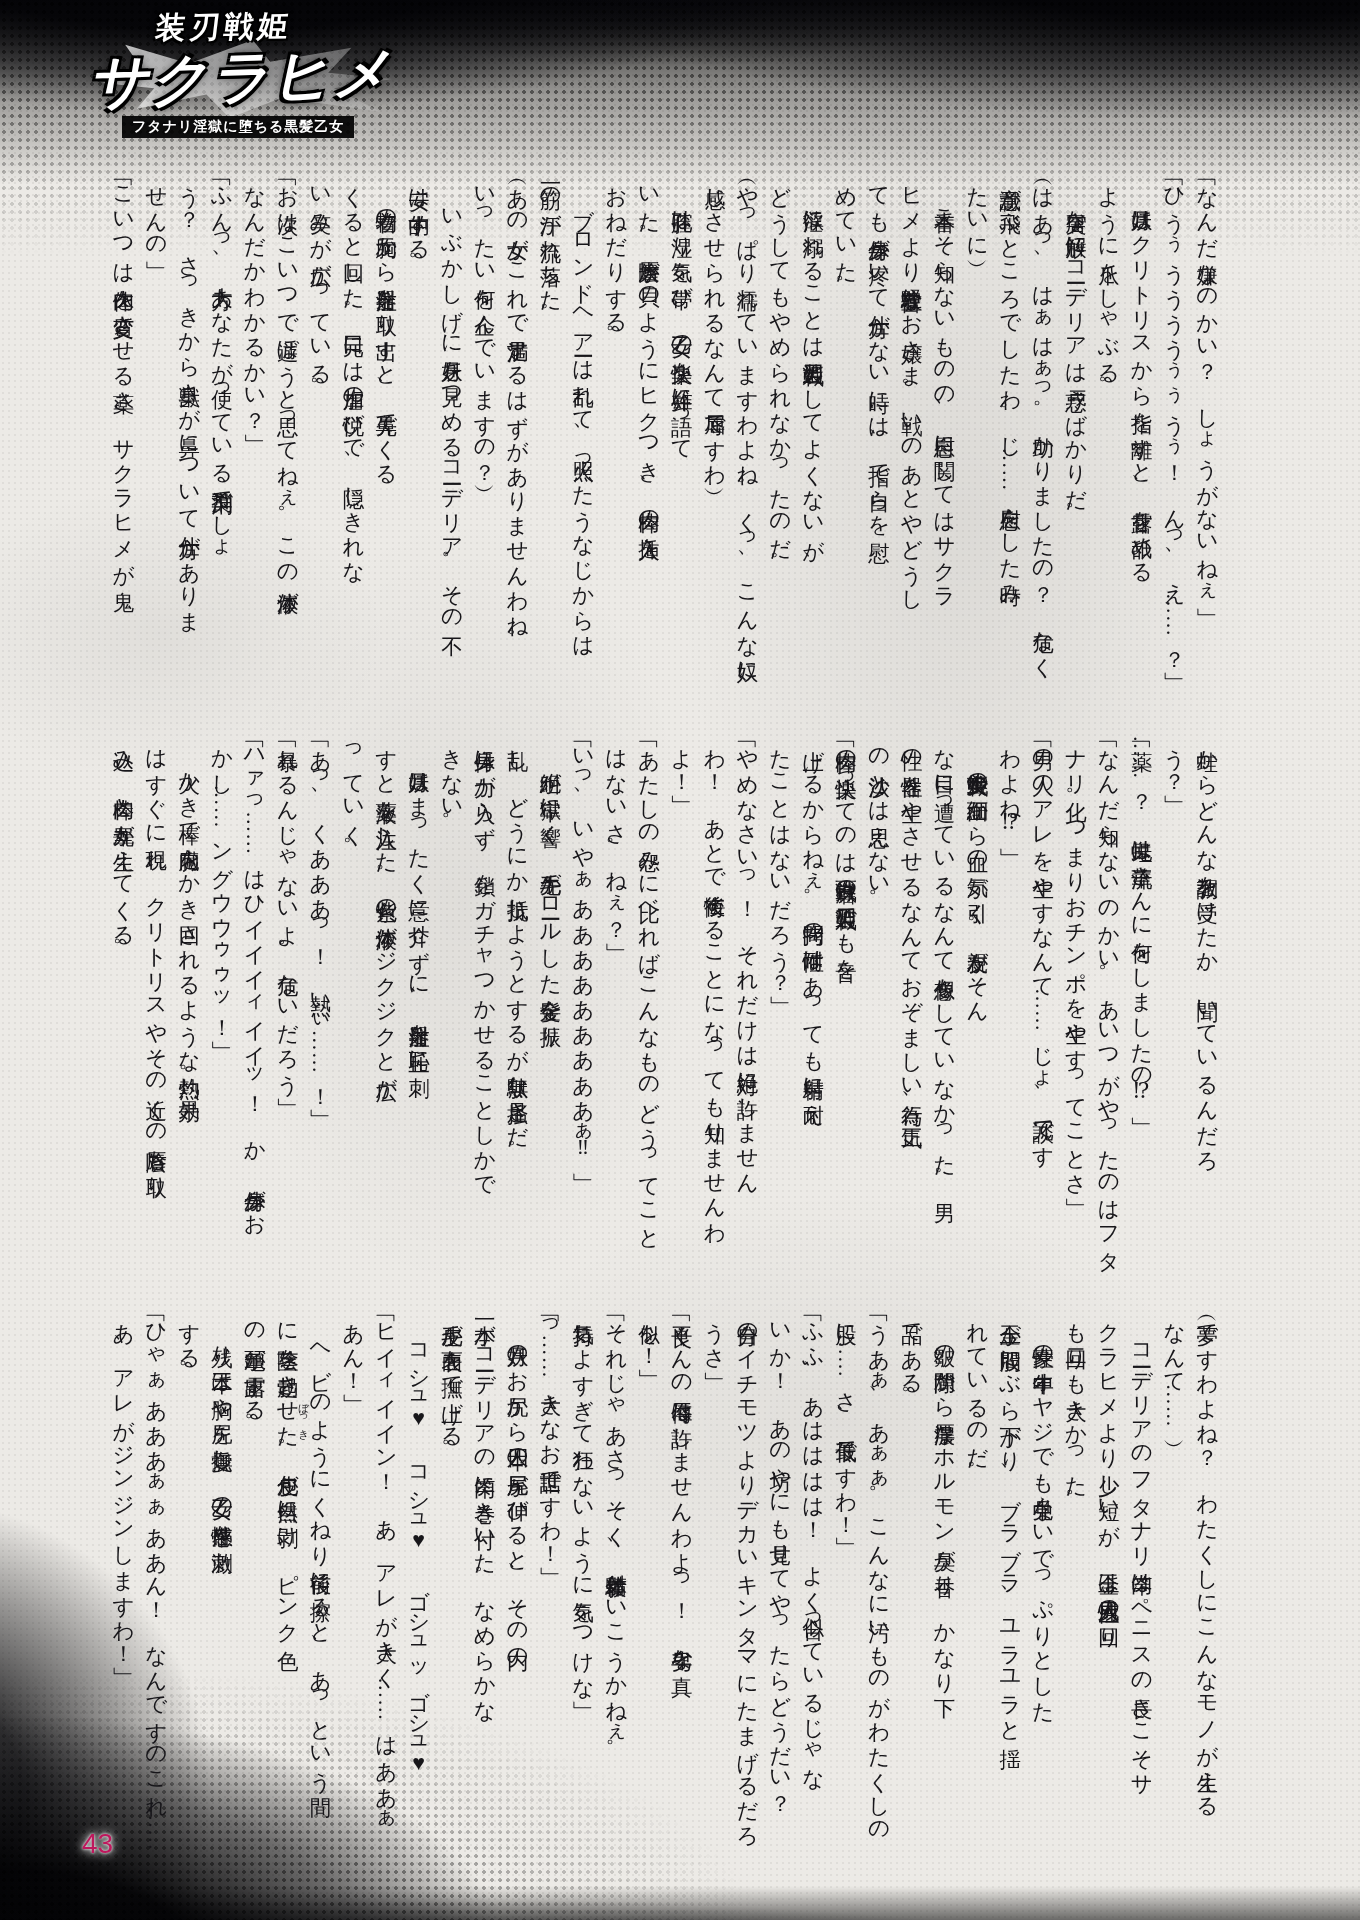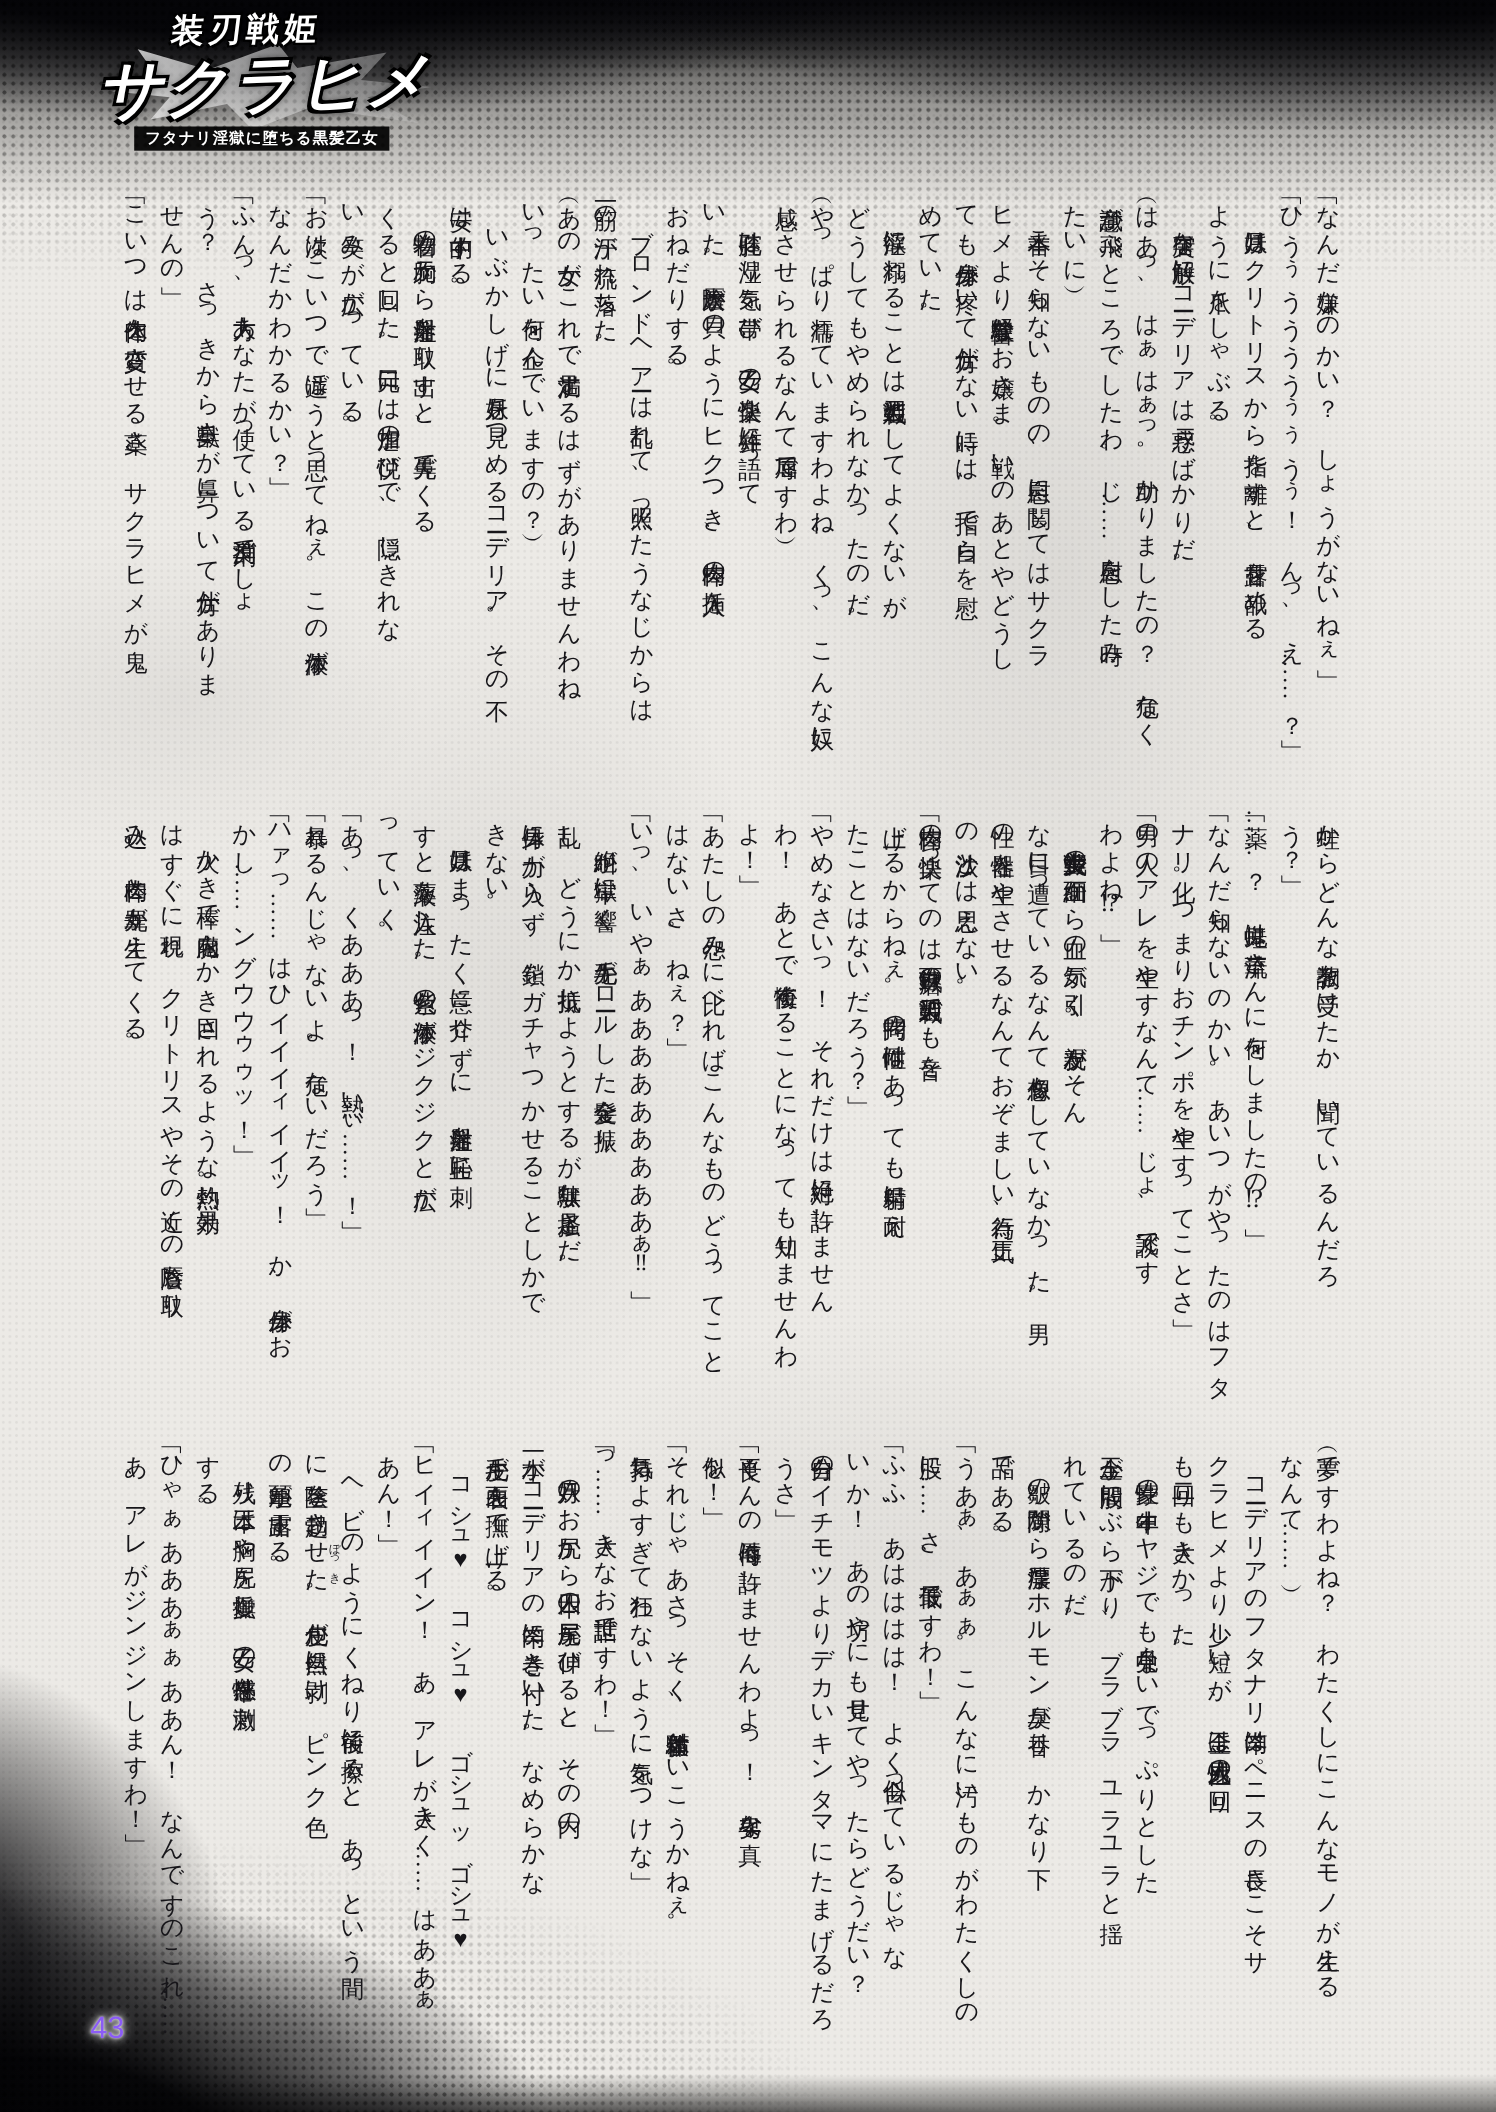--- a/index.html
+++ b/index.html
@@ -115,21 +115,21 @@
     color:#17161a;
   }
   .furigana{
     position:absolute;left:296px;top:1396px;
     writing-mode:vertical-rl;
     font-size:10.5px;letter-spacing:1px;
     color:#17161a;
   }
   .page-number{
     position:absolute;left:82px;top:1828px;
-    font-size:28px;color:#8b5cf6;
+    font-size:28px;color:#be185d;
     font-family:"Liberation Sans","DejaVu Sans",sans-serif;
     text-shadow:0 0 8px rgba(255,255,255,0.95),0 0 3px #fff,0 0 14px rgba(255,255,255,0.7);
   }
 </style>
 </head>
 <body>
 
 <div class="page">
   <div class="clouds"></div>
   <div class="dots"></div>

